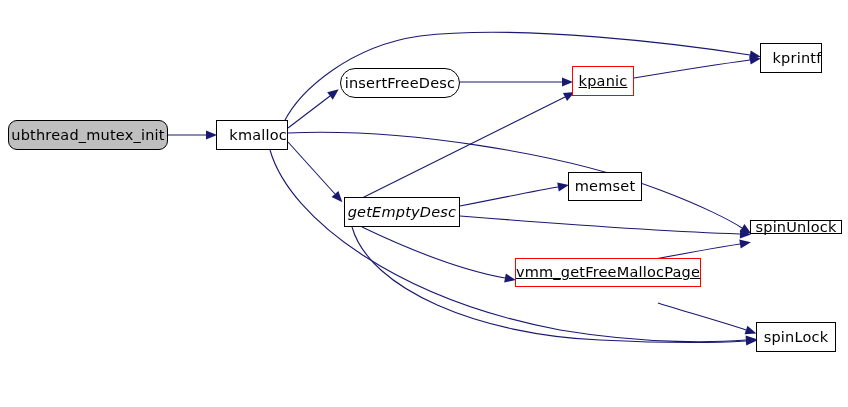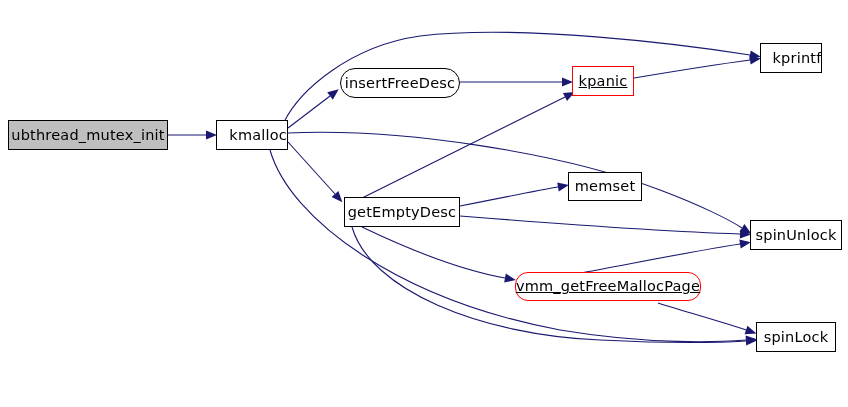--- a/index.html
+++ b/index.html
@@ -92,44 +92,44 @@
         <polygon points="574.8475900603538,92.0984726866802 567.0497296037519,101.11808311614797 562.9502703962481,92.88191688385203" class="arrow-head"></polygon>
         <polygon points="568.8389528233329,185.12460625639193 558.7842555655088,191.53265299884828 557.2157444344912,182.46734700115172" class="arrow-head"></polygon>
         <polygon points="750.9931032737486,234.38946169605956 739.8371341998296,238.5971159144767 740.1628658001704,229.4028840855233" class="arrow-head"></polygon>
         <polygon points="515.8097629521619,280.03691554023936 504.1481989558999,282.5204463254495 505.8518010441001,273.4795536745505" class="arrow-head"></polygon>
         <polygon points="756.9832643635636,340.39344916118 746.2536485325975,345.5930014611266 745.7463514674025,336.4069985388734" class="arrow-head"></polygon>
         <polygon points="750.8726659484475,242.33112757423757 740.6978921053188,248.5467512148053 739.3021078946812,239.4532487851947" class="arrow-head"></polygon>
         <polygon points="756.455059540052,333.4193171853409 744.5701037224939,334.37211580765813 747.4298962775061,325.62788419234187" class="arrow-head"></polygon>
       </g>
   </svg>
   <div id="nodes-layer">
-      <div class="node-box root" style="left: 8px; top: 120px; width: 160px; height: 30px;">
+      <div class="node-box root" style="left: 8px; top: 120px; width: 160px; height: 30px; border-radius: 9px;">
         <span class="node-label">ubthread_mutex_init</span>
       </div>
       <div class="node-box" style="left: 216px; top: 120px; width: 72px; height: 30px; justify-content: flex-end;">
         <span class="node-label">kmalloc</span>
       </div>
       <div class="node-box" style="left: 340px; top: 68px; width: 120px; height: 30px; border-radius: 15px;">
         <span class="node-label">insertFreeDesc</span>
       </div>
       <div class="node-box highlight" style="left: 572px; top: 66px; width: 62px; height: 30px;">
         <span class="node-label">kpanic</span>
       </div>
       <div class="node-box" style="left: 760px; top: 43px; width: 62px; height: 30px; padding-left: 12px;">
         <span class="node-label">kprintf</span>
       </div>
-      <div class="node-box" style="left: 344px; top: 197px; width: 116px; height: 30px;">
+      <div class="node-box" style="left: 344px; top: 197px; width: 116px; height: 30px; font-style: italic;">
         <span class="node-label">getEmptyDesc</span>
       </div>
       <div class="node-box" style="left: 568px; top: 172px; width: 74px; height: 29px;">
         <span class="node-label">memset</span>
       </div>
-      <div class="node-box" style="left: 750px; top: 220px; width: 92px; height: 30px;">
+      <div class="node-box" style="left: 750px; top: 220px; width: 92px; height: 14px;">
         <span class="node-label">spinUnlock</span>
       </div>
-      <div class="node-box highlight" style="left: 515px; top: 272px; width: 186px; height: 29px; border-radius: 13px;">
+      <div class="node-box highlight" style="left: 515px; top: 258px; width: 186px; height: 29px;">
         <span class="node-label">vmm_getFreeMallocPage</span>
       </div>
       <div class="node-box" style="left: 756px; top: 322px; width: 80px; height: 30px;">
         <span class="node-label">spinLock</span>
       </div>
     </div>
 </div>
 
 </body></html>

